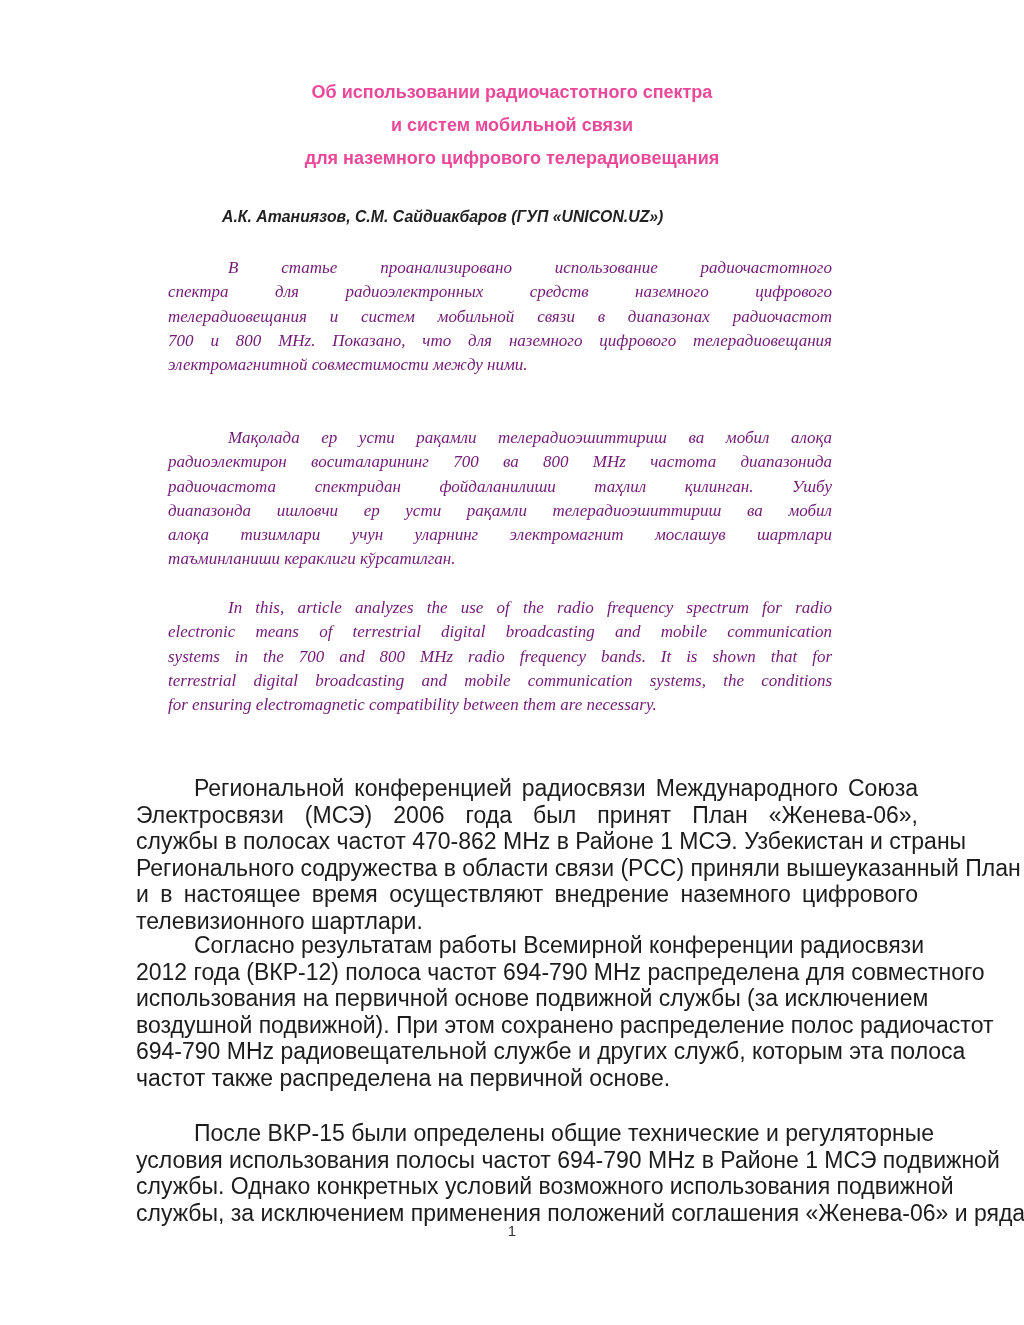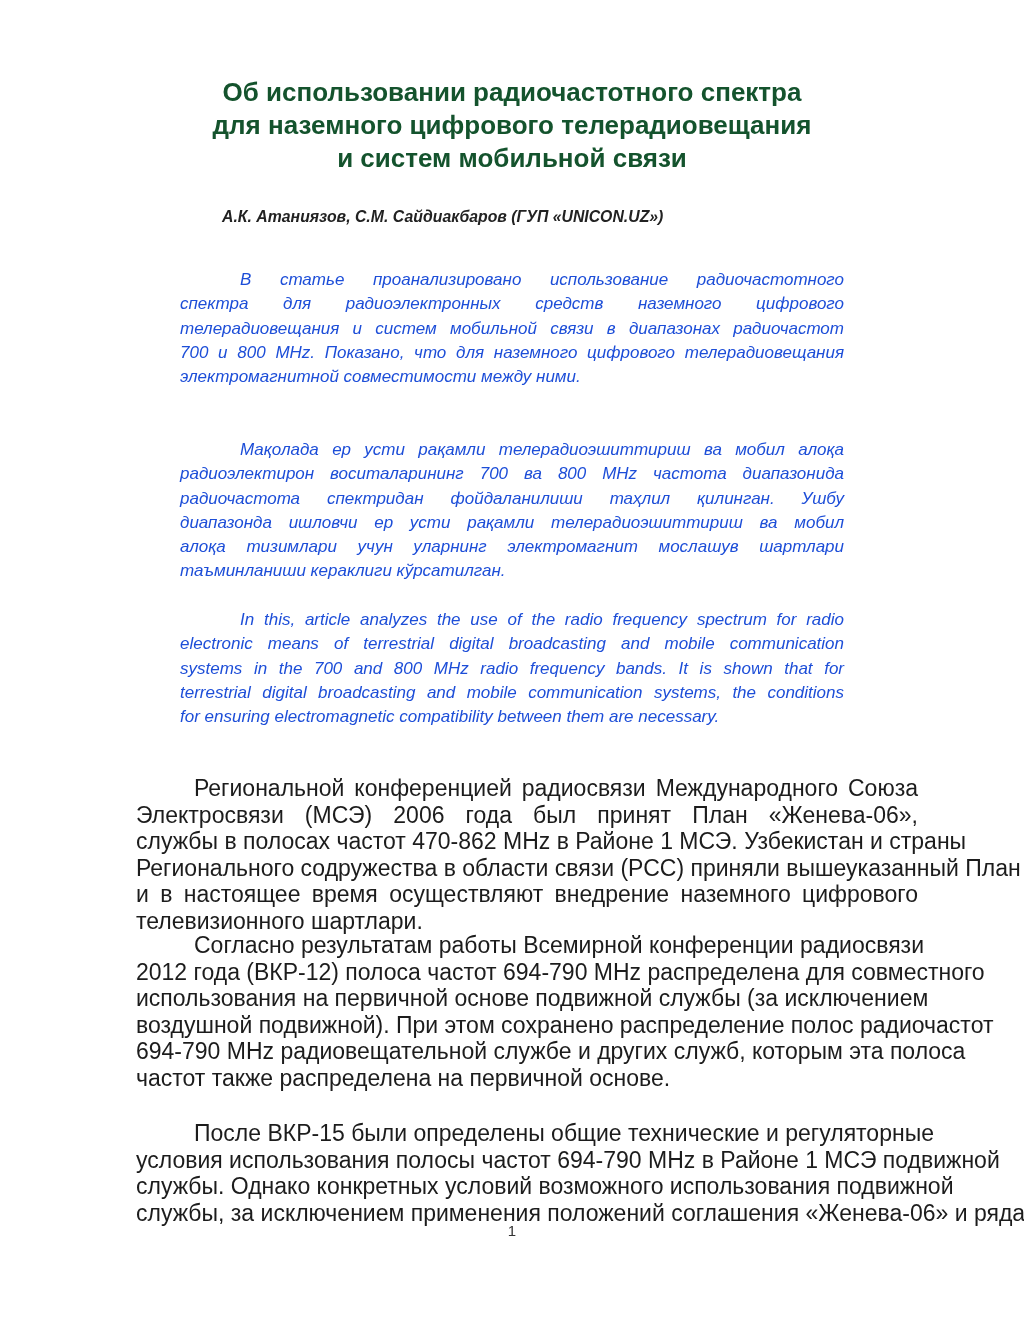--- a/index.html
+++ b/index.html
@@ -13,23 +13,23 @@
       font-family: "Liberation Sans", sans-serif;
     }
     .page { position: absolute; left: 0; top: 0; width: 1024px; height: 1325px; }
 
     .title {
       position: absolute;
       left: 150px; width: 724px;
       top: 76px;
       text-align: center;
       font-weight: bold;
-      font-size: 26px;
+      font-size: 18px;
       line-height: 33px;
-      color: #14532d;
+      color: #ec4899;
       margin: 0;
     }
     .title span { display: block; }
 
     .authors {
       position: absolute;
       left: 222px;
       top: 205px;
       font-size: 17px;
       font-weight: bold;
@@ -41,23 +41,24 @@
       margin: 0;
     }
 
     .abstract {
       position: absolute;
       left: 168px;
       width: 664px;
       font-size: 17px;
       font-style: italic;
       line-height: 24.3px;
-      color: #1d4ed8;
+      color: #701a75;
       text-align: justify;
-      margin: 12px;
+      margin: 0;
+      font-family: Liberation Serif, serif;
     }
     .abstract .line {
       display: block;
       text-align: justify;
       text-align-last: justify;
       white-space: nowrap;
       overflow: visible;
     }
     .abstract .line.last { text-align-last: left; }
     .abstract .line.indent { padding-left: 60px; }
@@ -89,22 +90,22 @@
       color: #333;
     }
   </style>
 </head>
 <body>
 
 <div class="page">
 
   <h1 class="title">
     <span>Об использовании радиочастотного спектра</span>
+    <span>и систем мобильной связи</span>
     <span>для наземного цифрового телерадиовещания</span>
-    <span>и систем мобильной связи</span>
   </h1>
 
   <p class="authors">А.К. Атаниязов, С.М. Сайдиакбаров (ГУП «UNICON.UZ»)</p>
 
   <div class="abstract" style="top:256px;">
     <span class="line indent">В статье проанализировано использование радиочастотного</span>
     <span class="line">спектра для радиоэлектронных средств наземного цифрового</span>
     <span class="line">телерадиовещания и систем мобильной связи в диапазонах радиочастот</span>
     <span class="line">700 и 800 MHz. Показано, что для наземного цифрового телерадиовещания</span>
     <span class="line last">электромагнитной совместимости между ними.</span>

